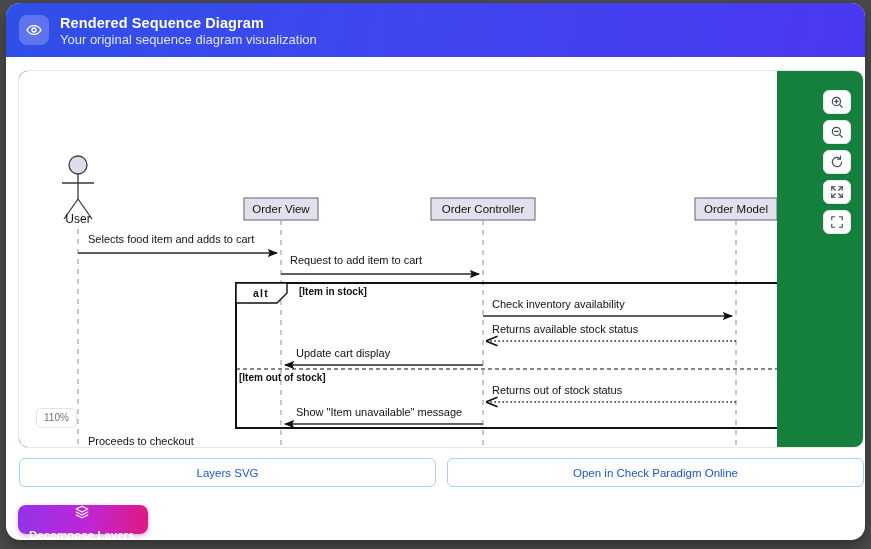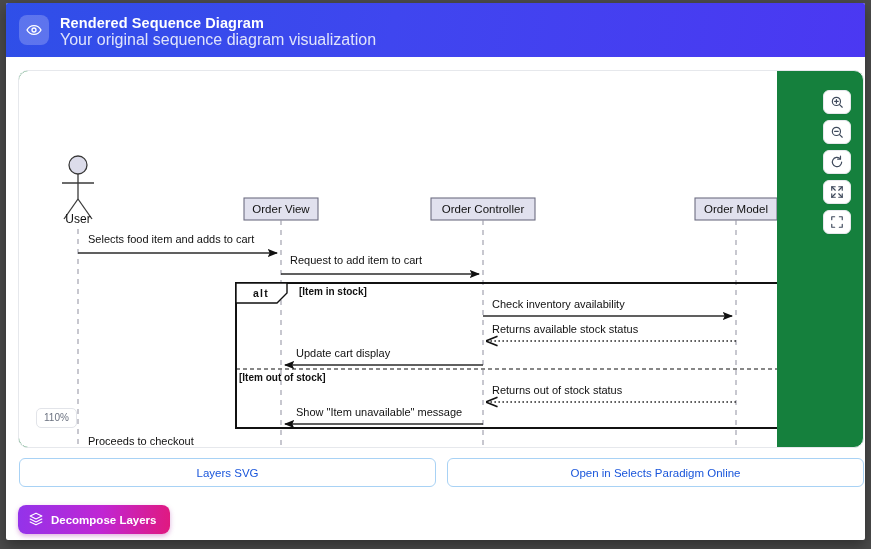--- a/index.html
+++ b/index.html
@@ -7,21 +7,21 @@
     width: 871px; height: 549px;
     background: #4a4a4a;
     font-family: "Liberation Sans", sans-serif;
     overflow: hidden;
   }
   .window {
     position: absolute;
     left: 6px; top: 3px;
     width: 859px; height: 537px;
     background: #ffffff;
-    border-radius: 2px;
+    border-radius: 14px;
     overflow: hidden;
     box-shadow: 0 6px 14px rgba(0,0,0,.35);
   }
   
   .header {
     position: relative;
     height: 54px;
     background: linear-gradient(100deg, #2f4fe8 0%, #3f46ef 45%, #4b38f2 100%);
     display: flex; align-items: center;
     padding: 0 0 0 13px;
@@ -31,21 +31,21 @@
     background: rgba(255,255,255,.22);
     display: flex; align-items: center; justify-content: center;
     flex: 0 0 auto;
   }
   .hdr-texts { margin-left: 11px; }
   .hdr-title {
     color: #ffffff; font-size: 14.5px; font-weight: bold;
     letter-spacing: .1px; line-height: 18px;
   }
   .hdr-sub {
-    color: #dfe3fb; font-size: 16px; line-height: 14px; margin-top: 1px;
+    color: #dfe3fb; font-size: 13px; line-height: 14px; margin-top: 1px;
   }
   
   .canvas-wrap {
     position: absolute;
     left: 12px; top: 67px;
     width: 846px; height: 378px;
     background: #15803d;
     border: 1px solid #e6e8ec;
     border-radius: 10px;
     overflow: hidden;
@@ -107,20 +107,21 @@
     left: 12px; top: 502px;
     height: 29px;
     padding: 0 14px 0 11px;
     border: none; border-radius: 8px;
     background: linear-gradient(95deg, #9333ea 0%, #c026d3 55%, #e0197f 100%);
     color: #ffffff;
     font-size: 11.5px; font-weight: bold;
     display: flex; align-items: center; gap: 8px;
     cursor: pointer;
     box-shadow: 0 2px 5px rgba(160,30,160,.35);
+    flex-direction: column;
   }
 </style>
 </head>
 <body>
 
 <div class="window">
 
   <div class="header">
     <div class="hdr-icon">
       <svg width="16" height="16" viewBox="0 0 24 24" fill="none" stroke="#ffffff" stroke-width="2" stroke-linecap="round" stroke-linejoin="round">
@@ -256,21 +257,21 @@
             <polyline points="16,3 21,3 21,8"></polyline>
           <polyline points="8,21 3,21 3,16"></polyline>
             <polyline points="16,21 21,21 21,16"></polyline>
           </svg>
       </div>
     </div>
   </div>
 
   <div class="actions">
     <div class="act-btn">Layers SVG</div>
-    <div class="act-btn">Open in Selects Paradigm Online</div>
+    <div class="act-btn">Open in Check Paradigm Online</div>
   </div>
 
   <div class="decompose">
     <span>
       <svg width="14" height="14" viewBox="0 0 24 24" fill="none" stroke="#ffffff" stroke-width="2" stroke-linecap="round" stroke-linejoin="round">
         <polygon points="12,2 22,7 12,12 2,7"></polygon>
           <polyline points="2,12 12,17 22,12"></polyline>
         <polyline points="2,17 12,22 22,17"></polyline>
         </svg>
     </span>

